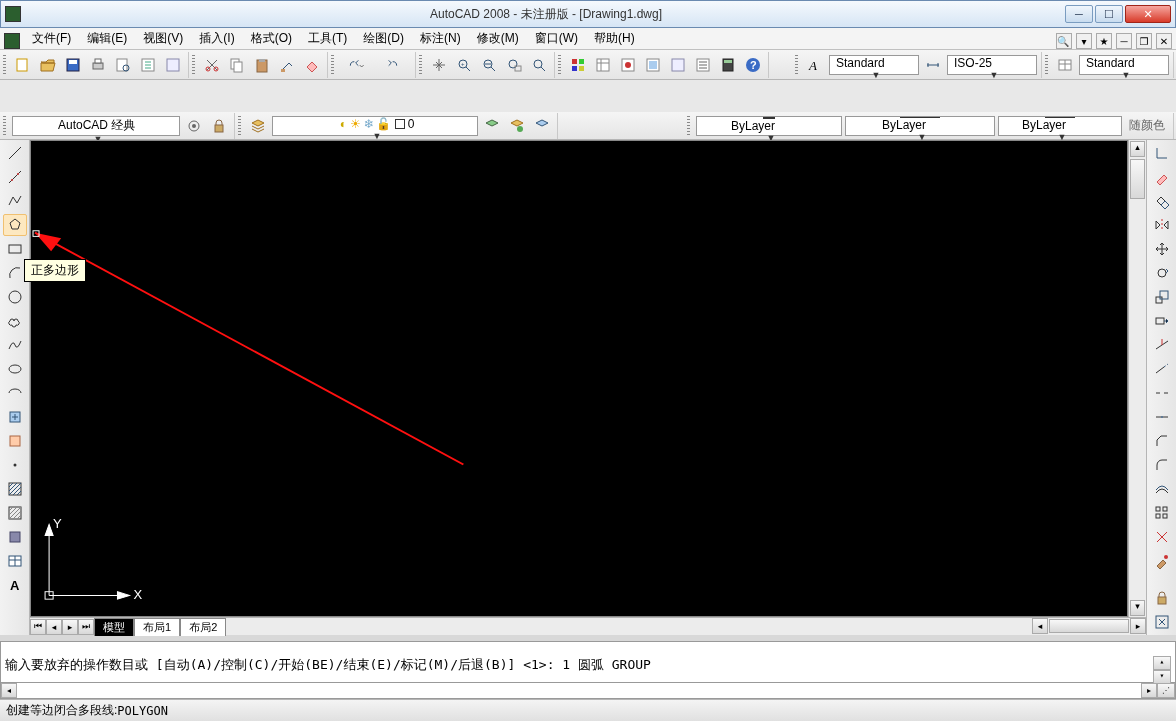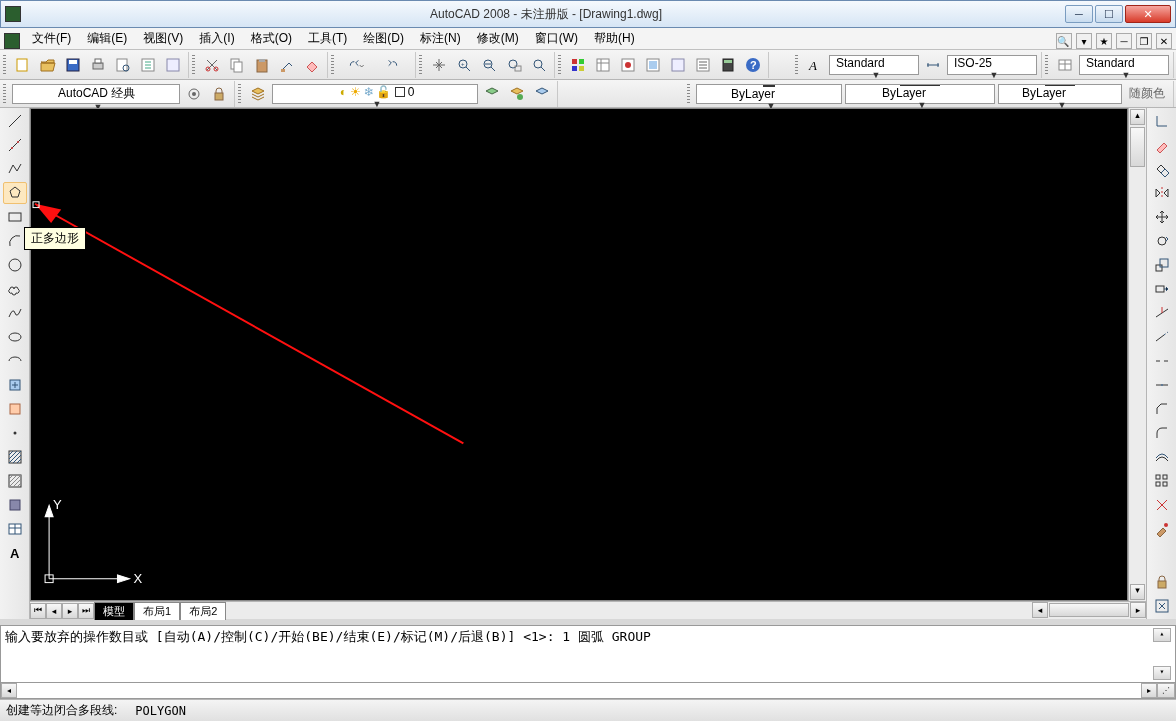--- a/index.html
+++ b/index.html
@@ -25,21 +25,21 @@
 .tb-group { display:flex; align-items:center; gap: 3px; padding: 0 4px; border-right:1px solid #c8c8c8; height: 26px; position:relative; }
 .tb-group::before { content:''; position:absolute; left:1px; top:3px; bottom:3px; width:3px; background: repeating-linear-gradient(#888 0 1px, transparent 1px 3px); }
 .tb-group > *:first-child { margin-left: 6px; }
 .tb-btn { width: 22px; height: 22px; border: 1px solid transparent; border-radius:2px; display:flex; align-items:center; justify-content:center; cursor:pointer; }
 .tb-btn svg { width:16px; height:16px; }
 .tb-drop { display:flex; align-items:center; border:1px solid #999; background:#fff; height:20px; padding: 0 2px 0 6px; flex-direction: column; }
 .tb-drop .val { min-width: 80px; }
 .tb-drop .arr { width:14px; text-align:center; font-size:9px; color:#333; }
 
 
-.toolbar-row2 { height: 28px; background: linear-gradient(#f5f5f5,#e5e5e5); border-bottom: 1px solid #b5b5b5; display:flex; align-items:center; padding:0 2px; gap:2px; }
+.toolbar-row2 { height: 28px; background: linear-gradient(#f5f5f5,#e5e5e5); border-bottom: 1px solid #b5b5b5; display:flex; align-items:center; padding:0 2px; gap:2px;margin-top:32px; }
 
 
 .main { flex:1; display:flex; min-height:0; }
 .vtb { width: 30px; background: linear-gradient(to right,#f2f2f2,#e6e6e6); border-right:1px solid #b5b5b5; display:flex; flex-direction:column; align-items:center; padding:2px 0; gap:2px; }
 .vtb .tb-btn { width:24px; height:22px; }
 .vtb-right { border-left:1px solid #b5b5b5; border-right:none; }
 
 .canvas-wrap { flex:1; display:flex; flex-direction:column; min-width:0; position:relative; }
 .canvas { flex:1; background:#000; position:relative; border:1px solid #888; margin:0; }
 .canvas svg { width:100%; height:100%; }
@@ -52,30 +52,30 @@
 .sb-h-row .navbtn { width:16px; height:16px; border:1px solid #aaa; background:linear-gradient(#f8f8f8,#d8d8d8); font-size:9px; display:flex;align-items:center;justify-content:center; cursor:pointer; }
 .sb-h-row .tab { padding:1px 8px; background:#fff; border:1px solid #888; border-bottom:none; font-size:11px; cursor:pointer; }
 .sb-h-row .tab.active { background:#000; color:#fff; }
 .sb-h-row .track { flex:1; background:#ececec; }
 .sb-h-row .thumb { width:80px; height:14px; background:linear-gradient(#f8f8f8,#d8d8d8); border:1px solid #aaa; margin:1px; }
 
 .tooltip { position:absolute; background:#ffffe1; border:1px solid #000; padding:2px 6px; font-size:12px; z-index:10; }
 
 
 .cmd-area { border-top: 6px solid #d8d8d8; background:#fff; }
-.cmd-lines { height: 58px; border:1px solid #999; background:#fff; font-family: SimSun, monospace; font-size:13px; padding:2px 4px; display:flex; }
+.cmd-lines { height: 42px; border:1px solid #999; background:#fff; font-family: SimSun, monospace; font-size:13px; padding:14px 4px; display:flex; }
 .cmd-text { flex:1; }
 .cmd-sb { width:18px; display:flex; flex-direction:column; }
 .cmd-sb .btn { flex:0 0 14px; background:linear-gradient(#f8f8f8,#d8d8d8); border:1px solid #aaa; font-size:8px; text-align:center; cursor:pointer; }
 .cmd-hsb { height:16px; display:flex; border:1px solid #999; border-top:none; }
 .cmd-hsb .btn { width:16px; background:linear-gradient(#f8f8f8,#d8d8d8); border:1px solid #aaa; font-size:8px; display:flex;align-items:center;justify-content:center; cursor:pointer; }
 .cmd-hsb .track { flex:1; }
 
 
-.status { height: 22px; background:linear-gradient(#f4f4f4,#e0e0e0); border-top:1px solid #b5b5b5; display:flex; align-items:center; padding:0 6px; font-size:12px; gap: 18px; }
+.status { height: 22px; background:linear-gradient(#f4f4f4,#e0e0e0); border-top:1px solid #b5b5b5; display:flex; align-items:center; padding:0 6px; font-size:12px; }
 .status .cmd { font-family: monospace; }
 </style>
 </head>
 <body>
 
 <div class="titlebar">
   <div class="app-icon"></div>
   <div class="title">AutoCAD 2008 - 未注册版 - [Drawing1.dwg]</div>
   <div class="winbtns">
     <div class="winbtn">─</div>

